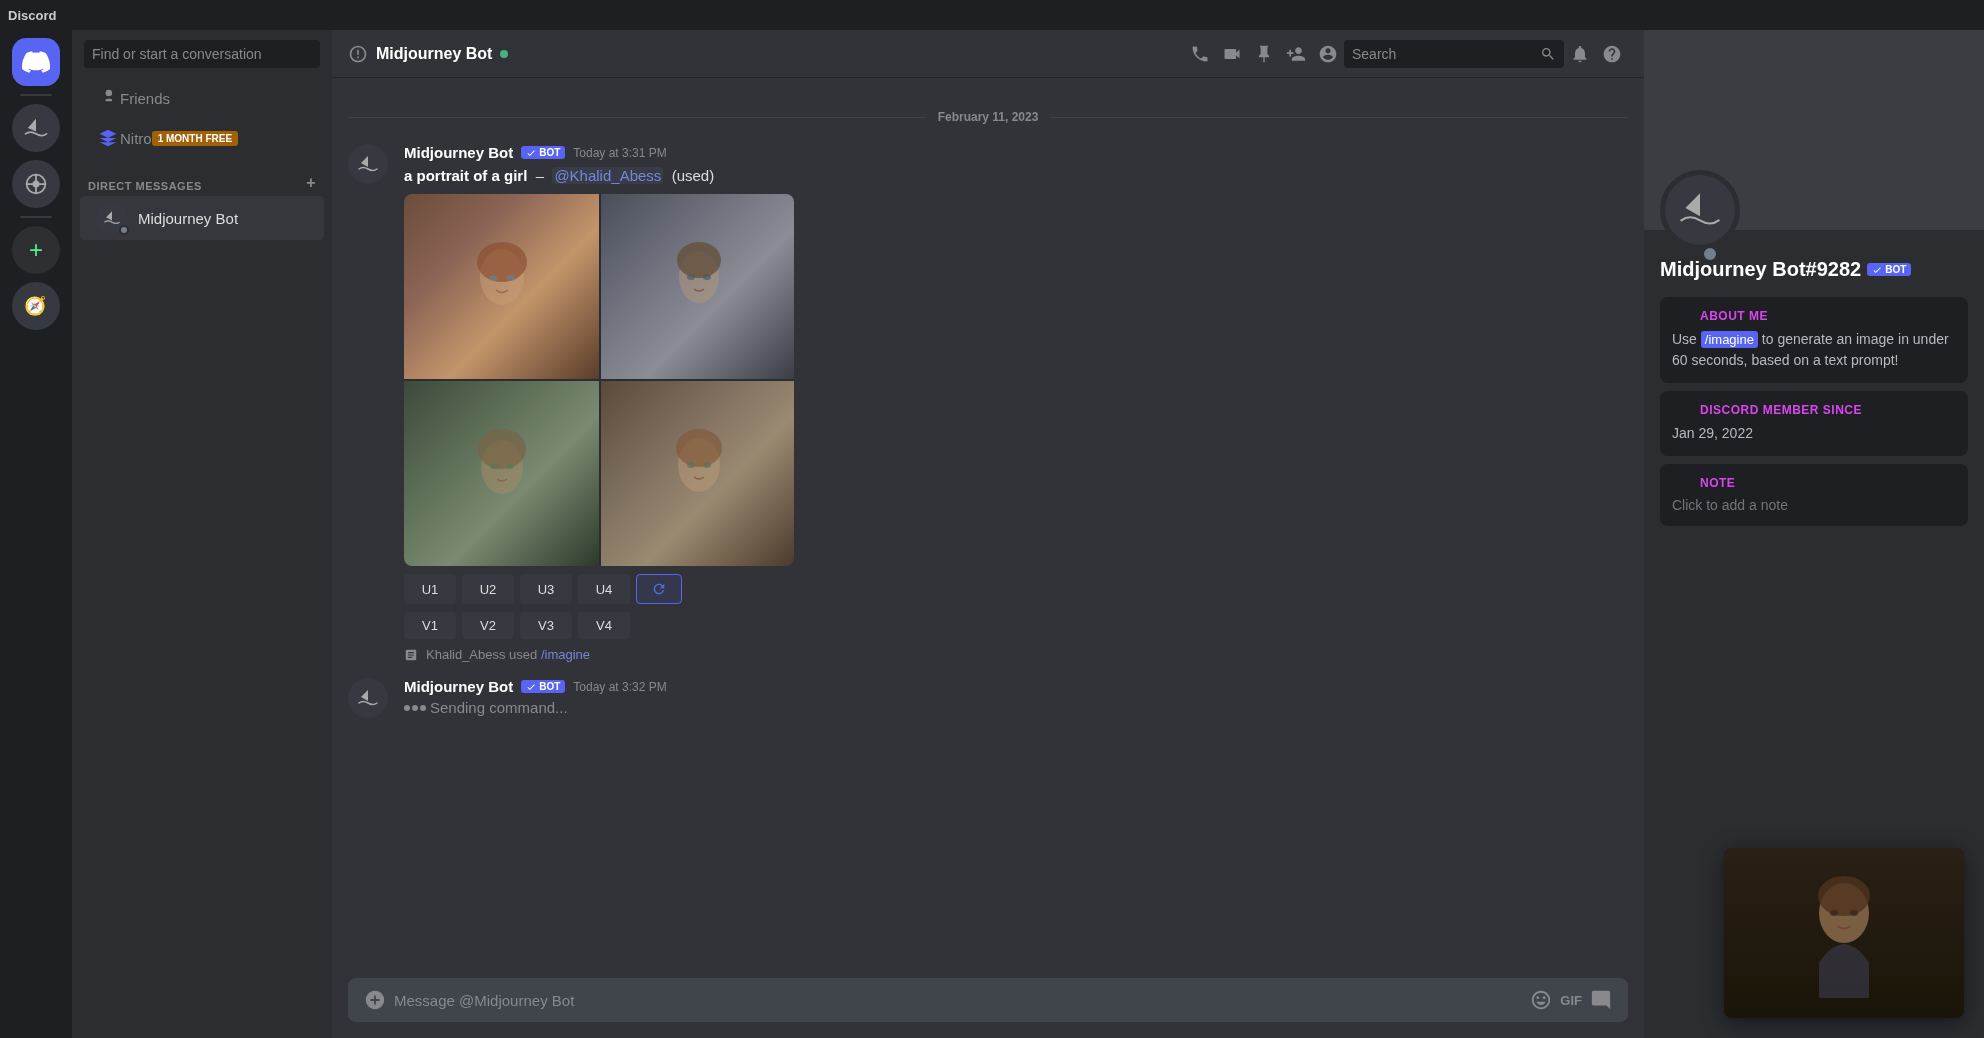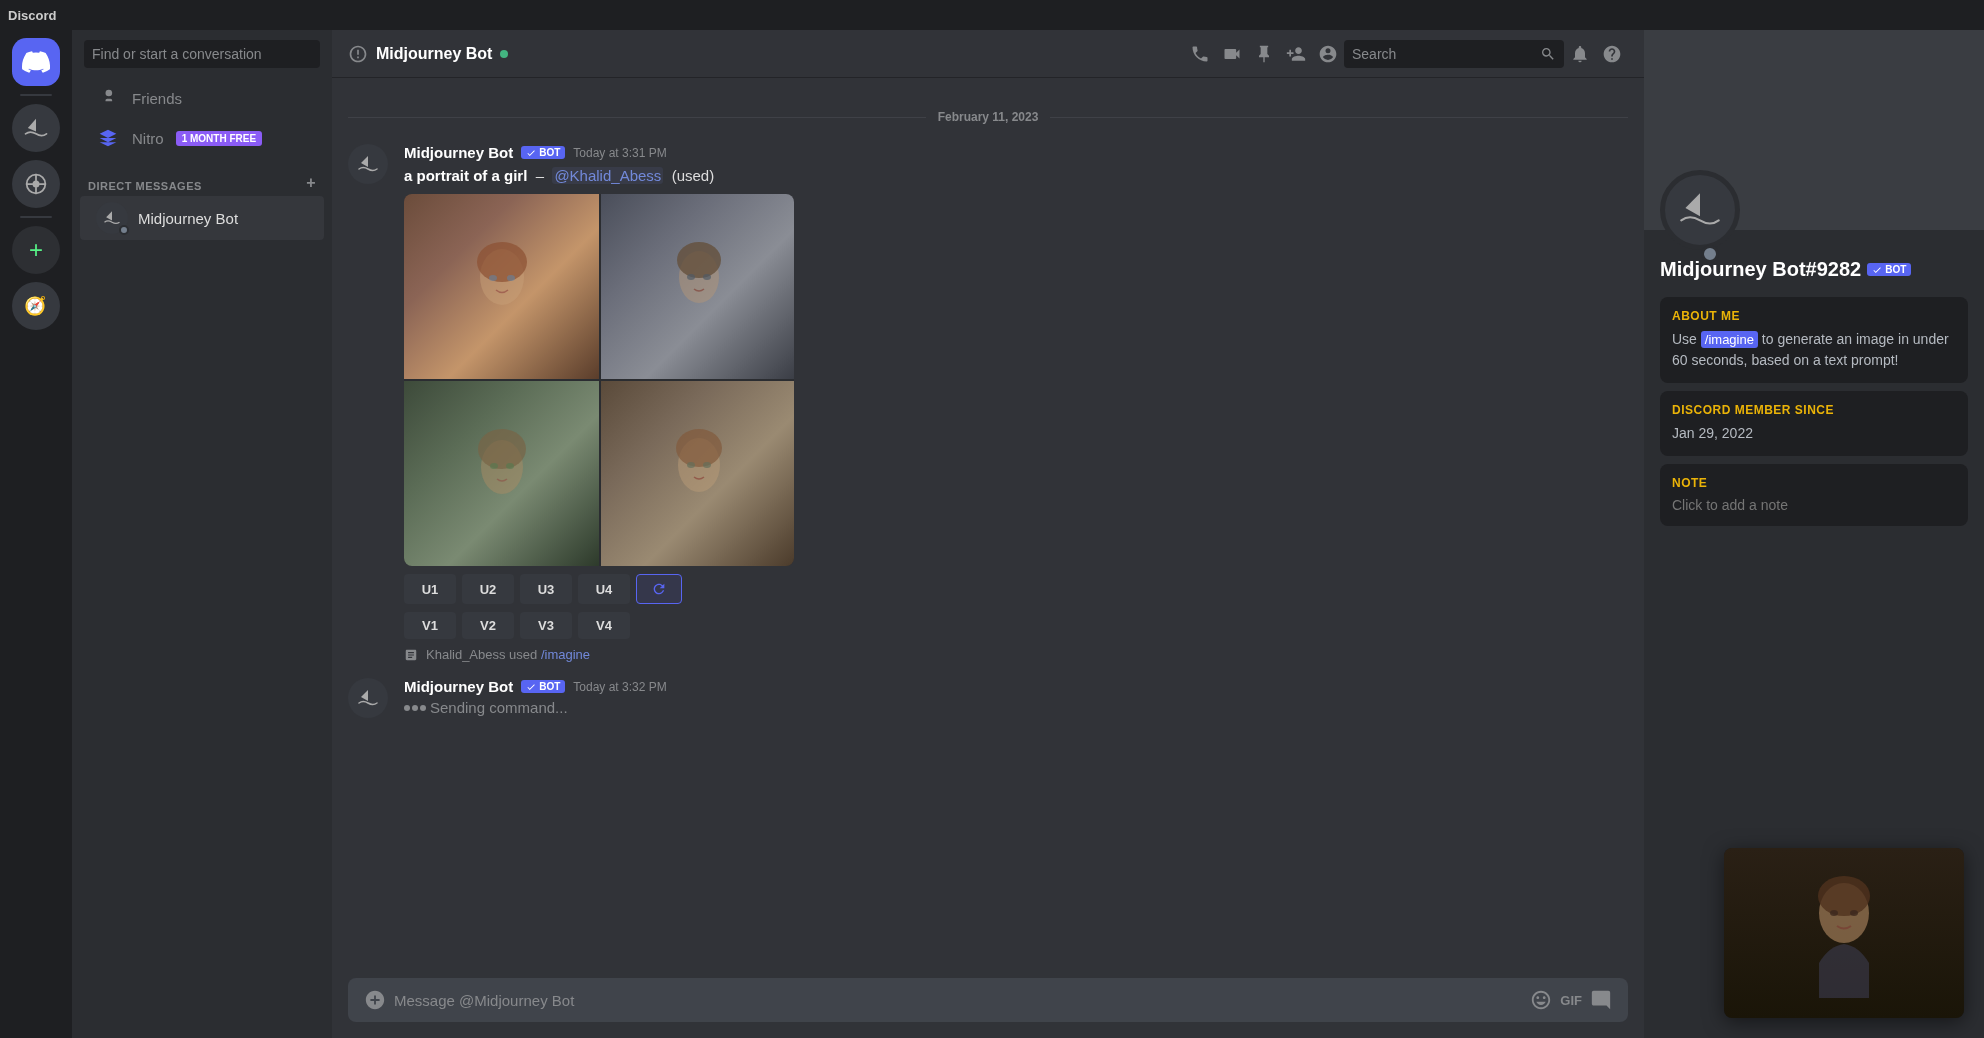--- a/index.html
+++ b/index.html
@@ -101,40 +101,40 @@
     }
 
     #search-input-container span {
       color: #87898c;
       font-size: 14px;
     }
 
     .sidebar-nav-item {
       display: flex;
       align-items: center;
-      gap: 12px;
+      gap: 0;
       padding: 8px 16px;
       color: #87898c;
       font-size: 15px;
       cursor: pointer;
       border-radius: 4px;
       margin: 0 8px;
     }
 
     .sidebar-nav-icon {
       width: 24px;
       height: 24px;
       display: flex;
       align-items: center;
       justify-content: center;
       color: #87898c;
     }
 
     .nitro-badge {
-      background: #8b5cf6;
+      background: #a16207;
       color: white;
       font-size: 10px;
       padding: 2px 6px;
       border-radius: 3px;
       font-weight: 600;
     }
 
     .section-header {
       font-size: 11px;
       color: #87898c;
@@ -422,21 +422,21 @@
       gap: 6px;
       margin-top: 8px;
       flex-wrap: wrap;
     }
 
     .action-btn {
       background: #36393f;
       border: none;
       color: #ddd;
       font-size: 13px;
-      font-weight: 700;
+      font-weight: 400;
       padding: 6px 14px;
       border-radius: 4px;
       cursor: pointer;
       min-width: 52px;
       text-align: center;
     }
     .action-btn.icon-btn {
       min-width: 40px;
       display: flex;
       align-items: center;
@@ -576,26 +576,27 @@
     }
 
     .profile-section {
       background: #1e1f22;
       border-radius: 8px;
       padding: 12px;
       margin-bottom: 8px;
     }
 
     .profile-section-title {
-      color: #eab308;
+      color: #d946ef;
       font-size: 12px;
       font-weight: 700;
       text-transform: uppercase;
       letter-spacing: 0.5px;
       margin-bottom: 6px;
+      margin-left: 28px;
     }
 
     .profile-section-text {
       color: #b5bac1;
       font-size: 14px;
       line-height: 1.5;
     }
 
     .profile-section-text .highlight {
       background: #5865f2;

